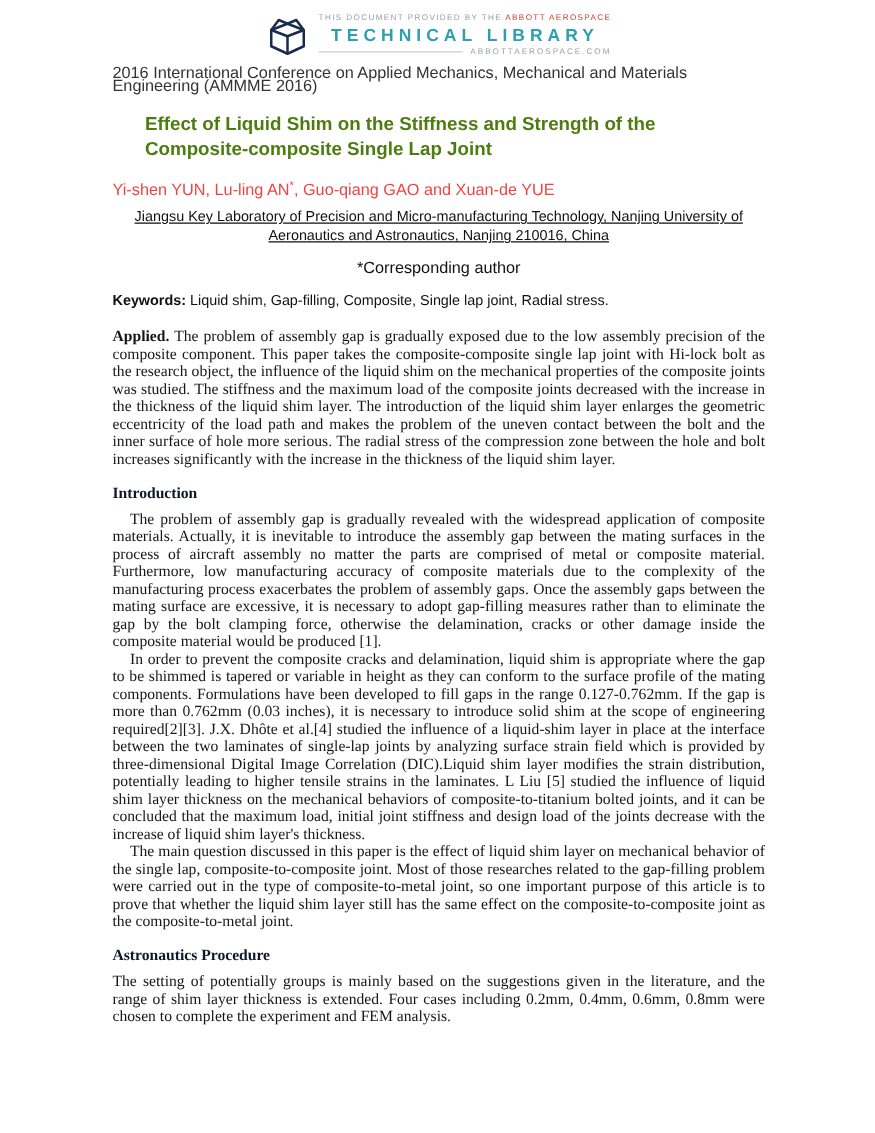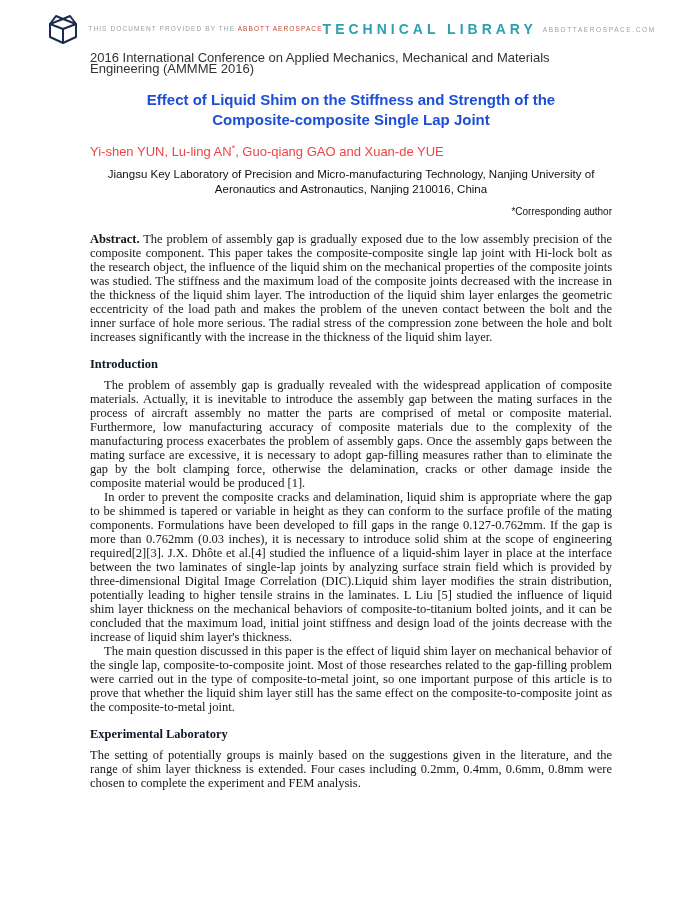--- a/index.html
+++ b/index.html
@@ -13,21 +13,21 @@
     width: 700px; height: 906px;
     padding: 10px 88px 0 90px;
     overflow: hidden;
     background: #ffffff;
   }
 
   
   .logo-block { display: flex; justify-content: center; margin-bottom: 6px; }
   .logo-row { display: flex; align-items: center; gap: 8px; }
   .logo-icon { flex: 0 0 auto; }
-  .logo-text-col { display: flex; flex-direction: row; align-items: center; }
+  .logo-text-col { display: flex; flex-direction: column; align-items: center; }
   .logo-tagline {
     font-family: "Liberation Sans", sans-serif;
     font-size: 6.5px; letter-spacing: 1.1px; text-transform: uppercase;
     color: #9aa0a6; white-space: nowrap;
   }
   .tg-red { color: #c0472f; }
   .logo-name {
     font-family: "Liberation Sans", sans-serif;
     font-size: 14px; font-weight: bold; letter-spacing: 4px;
     text-transform: uppercase; color: #2e9fae; margin-top: 2px; white-space: nowrap;
@@ -43,37 +43,37 @@
   
   .conf {
     font-family: "Liberation Sans", sans-serif;
     font-size: 13px; line-height: 11px; color: #333333;
     margin-top: 6px;
   }
 
   
   .title {
     font-family: "Liberation Sans", sans-serif;
-    font-size: 15px; font-weight: bold; color: #1d4ed8;
-    text-align: center; line-height: 20px;
+    font-size: 15px; font-weight: bold; color: #4d7c0f;
+    line-height: 20px;
     max-width: 470px; margin: 16px auto 0;
   }
   .authors {
     font-family: "Liberation Sans", sans-serif;
     font-size: 13px; color: #ef4444; text-align: left; margin-top: 13px;
   }
   .authors sup { font-size: 9px; }
   .affiliation {
     font-family: "Liberation Sans", sans-serif;
     font-size: 11.5px; color: #111111; text-align: center;
-    line-height: 15px; max-width: 512px; margin: 8px auto 0;
+    line-height: 15px; max-width: 512px; margin: 8px auto 0; text-decoration: underline;
   }
   .corresponding {
     font-family: "Liberation Sans", sans-serif;
-    font-size: 10px; color: #111111; text-align: right; margin-top: 9px;
+    font-size: 13px; color: #111111; text-align: center; margin-top: 9px;
   }
   .keywords {
     font-family: "Liberation Sans", sans-serif;
     font-size: 11.5px; color: #111111; margin-top: 14px;
   }
   .keywords .kw-label { font-weight: bold; }
 
   
   .abstract, .body {
     font-size: 12.5px; line-height: 14px; text-align: justify; color: #161616;
@@ -122,27 +122,31 @@
   </div>
 
   <h1 class="title">Effect of Liquid Shim on the Stiffness and Strength of the Composite-composite Single Lap Joint</h1>
 
   <div class="authors"><span>Yi-shen YUN, Lu-ling AN</span><sup>*</sup><span>, Guo-qiang GAO and Xuan-de YUE</span></div>
 
   <div class="affiliation">Jiangsu Key Laboratory of Precision and Micro-manufacturing Technology, Nanjing University of Aeronautics and Astronautics, Nanjing 210016, China</div>
 
   <div class="corresponding">*Corresponding author</div>
 
+  <div class="keywords">
+    <span class="kw-label">Keywords:</span>
+    <span>Liquid shim, Gap-filling, Composite, Single lap joint, Radial stress.</span>
+  </div>
 
   <p class="abstract">
-    <b>Abstract.</b>
+    <b>Applied.</b>
     <span>The problem of assembly gap is gradually exposed due to the low assembly precision of the composite component. This paper takes the composite-composite single lap joint with Hi-lock bolt as the research object, the influence of the liquid shim on the mechanical properties of the composite joints was studied. The stiffness and the maximum load of the composite joints decreased with the increase in the thickness of the liquid shim layer. The introduction of the liquid shim layer enlarges the geometric eccentricity of the load path and makes the problem of the uneven contact between the bolt and the inner surface of hole more serious. The radial stress of the compression zone between the hole and bolt increases significantly with the increase in the thickness of the liquid shim layer.</span>
   </p>
 
   <h2 class="section-heading">Introduction</h2>
   <p class="body indent">The problem of assembly gap is gradually revealed with the widespread application of composite materials. Actually, it is inevitable to introduce the assembly gap between the mating surfaces in the process of aircraft assembly no matter the parts are comprised of metal or composite material. Furthermore, low manufacturing accuracy of composite materials due to the complexity of the manufacturing process exacerbates the problem of assembly gaps. Once the assembly gaps between the mating surface are excessive, it is necessary to adopt gap-filling measures rather than to eliminate the gap by the bolt clamping force, otherwise the delamination, cracks or other damage inside the composite material would be produced [1].</p>
   <p class="body indent">In order to prevent the composite cracks and delamination, liquid shim is appropriate where the gap to be shimmed is tapered or variable in height as they can conform to the surface profile of the mating components. Formulations have been developed to fill gaps in the range 0.127-0.762mm. If the gap is more than 0.762mm (0.03 inches), it is necessary to introduce solid shim at the scope of engineering required[2][3]. J.X. Dhôte et al.[4] studied the influence of a liquid-shim layer in place at the interface between the two laminates of single-lap joints by analyzing surface strain field which is provided by three-dimensional Digital Image Correlation (DIC).Liquid shim layer modifies the strain distribution, potentially leading to higher tensile strains in the laminates. L Liu [5] studied the influence of liquid shim layer thickness on the mechanical behaviors of composite-to-titanium bolted joints, and it can be concluded that the maximum load, initial joint stiffness and design load of the joints decrease with the increase of liquid shim layer's thickness.</p>
   <p class="body indent">The main question discussed in this paper is the effect of liquid shim layer on mechanical behavior of the single lap, composite-to-composite joint. Most of those researches related to the gap-filling problem were carried out in the type of composite-to-metal joint, so one important purpose of this article is to prove that whether the liquid shim layer still has the same effect on the composite-to-composite joint as the composite-to-metal joint.</p>
 
-  <h2 class="section-heading">Experimental Laboratory</h2>
+  <h2 class="section-heading">Astronautics Procedure</h2>
   <p class="body">The setting of potentially groups is mainly based on the suggestions given in the literature, and the range of shim layer thickness is extended. Four cases including 0.2mm, 0.4mm, 0.6mm, 0.8mm were chosen to complete the experiment and FEM analysis.</p>
 
 </div>
 
 </body></html>

